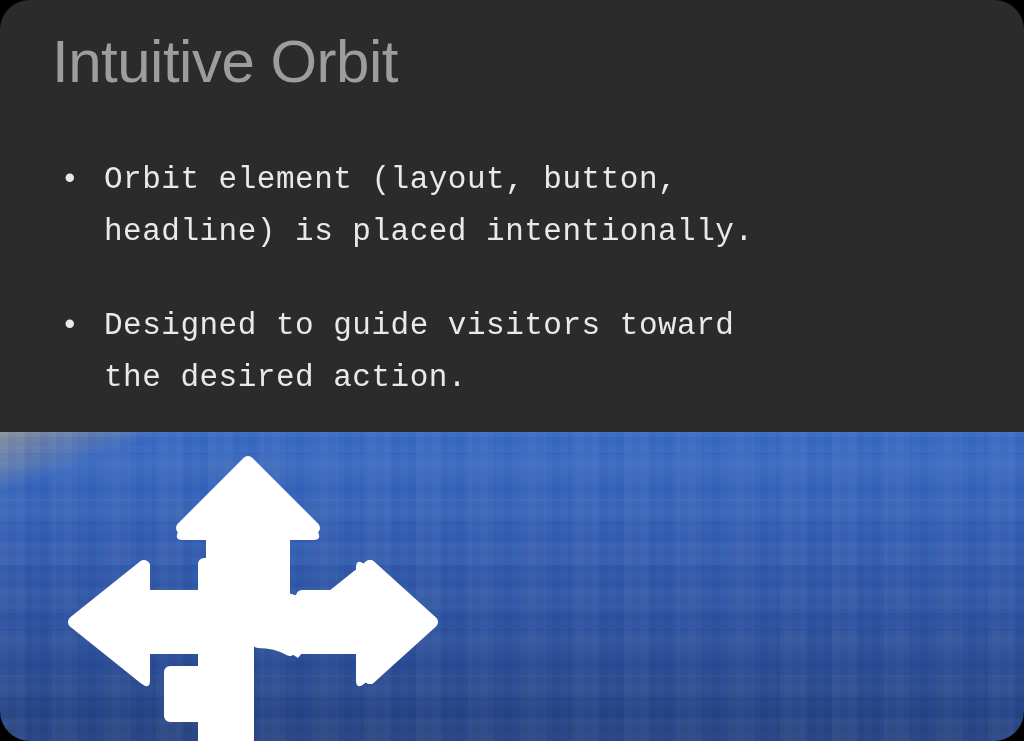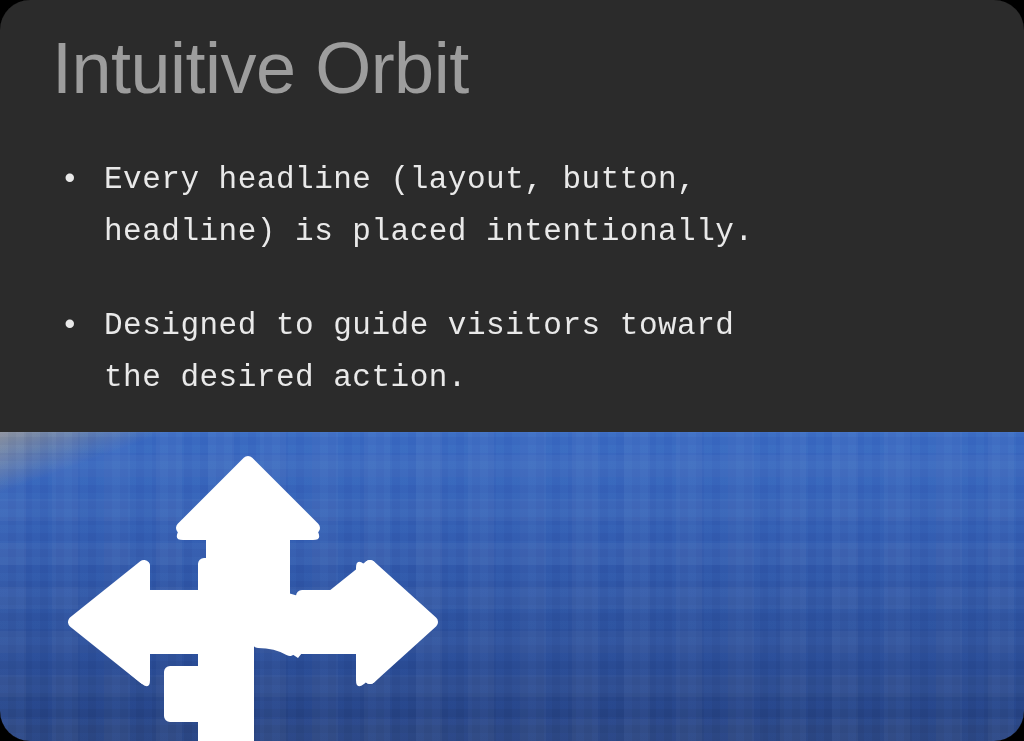--- a/index.html
+++ b/index.html
@@ -32,21 +32,21 @@
     width: 1024px;
     height: 432px;
     background: #2b2b2b;
   }
 
   .page-title {
     position: absolute;
     left: 52px;
     top: 32px;
     font-family: "Liberation Sans", sans-serif;
-    font-size: 72px;
+    font-size: 60px;
     font-weight: 300;
     letter-spacing: -0.5px;
     color: #9d9d9d;
     line-height: 1.0;
     white-space: nowrap;
   }
 
   .bullet-list {
     position: absolute;
     left: 52px;
@@ -161,21 +161,21 @@
 <div class="slide">
 
   <div class="text-panel">
 
     <div class="page-title">Intuitive Orbit</div>
 
     <ul class="bullet-list">
 
       <li class="bullet-item">
         <span class="bullet-marker">•</span>
-        <span class="bullet-text">Every headline (layout, button,
+        <span class="bullet-text">Orbit element (layout, button,
 headline) is placed intentionally.</span>
       </li>
 
       <li class="bullet-item">
         <span class="bullet-marker">•</span>
         <span class="bullet-text">Designed to guide visitors toward
 the desired action.</span>
       </li>
 
     </ul>

